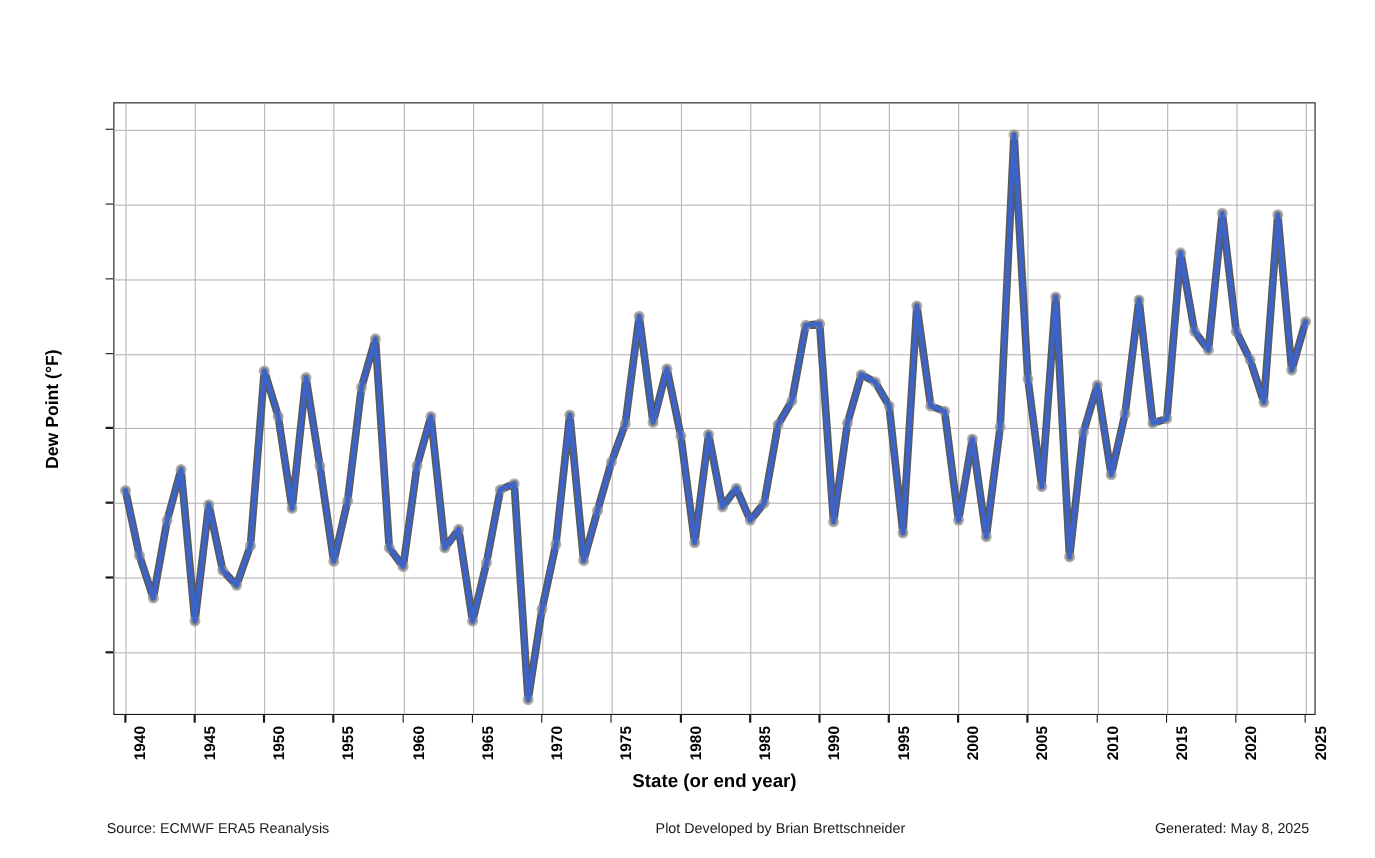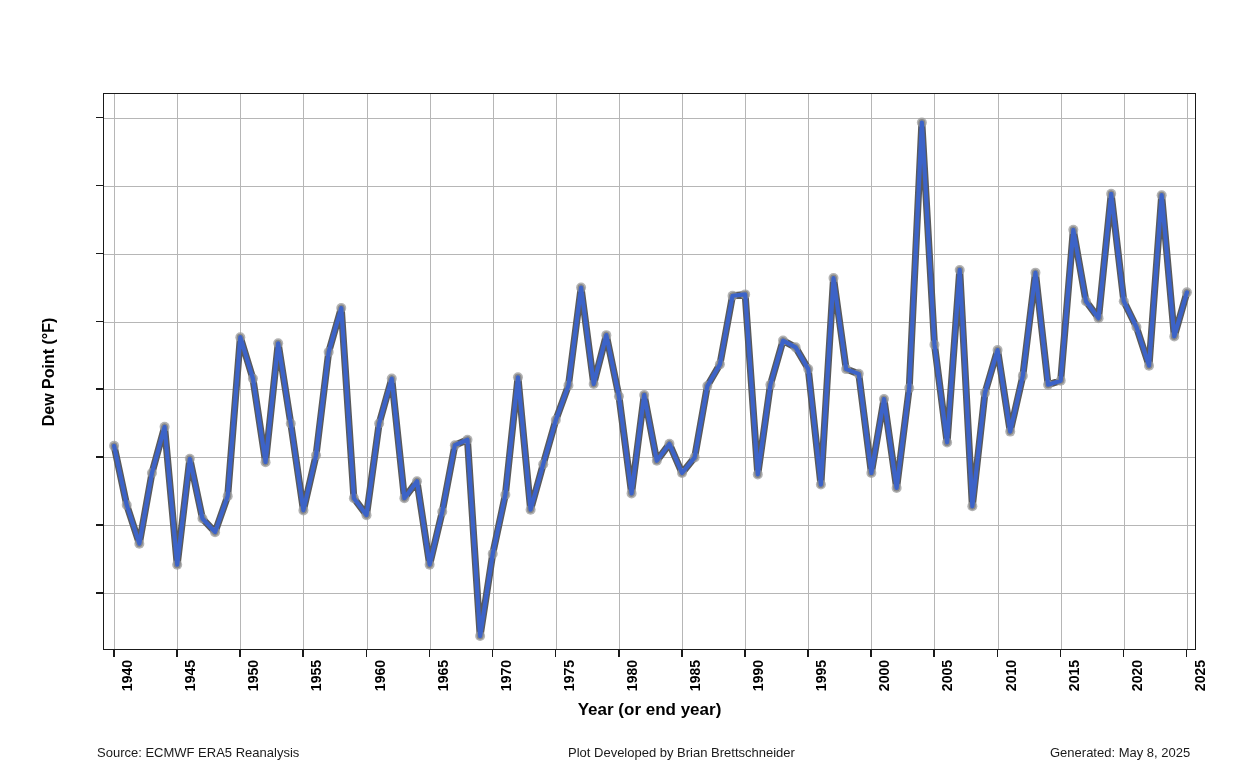--- a/index.html
+++ b/index.html
@@ -38,21 +38,21 @@
   .y-axis-title-wrap{position:absolute;left:55px;top:93px;height:557px;width:1px;}
 
   .x-axis-title{
     position:absolute;left:103px;width:1093px;top:700px;text-align:center;
     font-size:17px;font-weight:bold;color:#000;
   }
 
   .footer{position:absolute;left:0;top:745px;width:1250px;height:24px;}
   .footer span{position:absolute;font-size:13px;color:#1a1a1a;white-space:nowrap;}
   .footer-source{left:97px;}
-  .footer-author{left:568px;}
+  .footer-author{left:596px;}
   .footer-generated{left:1050px;}
 
   svg.series{position:absolute;left:0;top:0;overflow:visible;}
 </style>
 </head>
 <body>
 
 <div id="chart-root">
 
 
@@ -223,21 +223,21 @@
         <circle cx="1019.80" cy="207.18" r="5" fill="#9a9a9a" fill-opacity="0.75"></circle>
         <circle cx="1032.42" cy="232.99" r="5" fill="#9a9a9a" fill-opacity="0.75"></circle>
         <circle cx="1045.04" cy="271.71" r="5" fill="#9a9a9a" fill-opacity="0.75"></circle>
         <circle cx="1057.66" cy="101.21" r="5" fill="#9a9a9a" fill-opacity="0.75"></circle>
         <circle cx="1070.28" cy="242.50" r="5" fill="#9a9a9a" fill-opacity="0.75"></circle>
         <circle cx="1082.90" cy="198.35" r="5" fill="#9a9a9a" fill-opacity="0.75"></circle>
         <path d="M10.10 351.86 L22.72 410.96 L35.34 449.68 L47.96 379.03 L60.58 332.84 L73.20 470.73 L85.82 364.77 L98.45 424.54 L111.07 438.13 L123.69 402.13 L136.31 243.18 L148.93 284.61 L161.55 368.16 L174.17 249.29 L186.79 329.45 L199.42 416.39 L212.04 361.37 L224.66 258.12 L237.28 213.97 L249.90 404.16 L262.52 421.15 L275.14 329.45 L287.76 284.61 L300.39 404.16 L313.01 387.18 L325.63 470.73 L338.25 417.75 L350.87 351.18 L363.49 345.75 L376.11 542.06 L388.73 459.86 L401.36 400.77 L413.98 283.25 L426.60 415.71 L439.22 370.20 L451.84 326.05 L464.46 291.41 L477.08 193.59 L489.70 290.05 L502.33 241.14 L514.95 302.27 L527.57 399.41 L540.19 300.92 L552.81 366.80 L565.43 349.82 L578.05 379.03 L590.67 363.41 L603.30 292.09 L615.92 270.35 L628.54 201.74 L641.16 200.38 L653.78 380.39 L666.40 290.73 L679.02 246.57 L691.64 253.37 L704.27 275.10 L716.89 390.58 L729.51 184.08 L742.13 275.10 L754.75 279.86 L767.37 379.03 L779.99 304.99 L792.61 393.98 L805.24 294.12 L817.86 28.53 L830.48 250.65 L843.10 348.46 L855.72 175.93 L868.34 412.32 L880.96 298.88 L893.58 256.08 L906.21 337.60 L918.83 281.90 L931.45 178.65 L944.07 290.73 L956.69 286.65 L969.31 135.85 L981.93 207.18 L994.55 224.16 L1007.18 99.85 L1019.80 207.18 L1032.42 232.99 L1045.04 271.71 L1057.66 101.21 L1070.28 242.50 L1082.90 198.35" fill="none" stroke="#3c63c8" stroke-width="4.2" stroke-linejoin="round" stroke-linecap="round"></path>
       </svg>
   </div>
 
-  <div class="x-axis-title">Year (or end year)</div>
+  <div class="x-axis-title">State (or end year)</div>
 
   <div class="footer">
     <span class="footer-source">Source: ECMWF ERA5 Reanalysis</span>
     <span class="footer-author">Plot Developed by Brian Brettschneider</span>
     <span class="footer-generated">Generated: May 8, 2025</span>
   </div>
 
 </div>
 
 </body></html>

